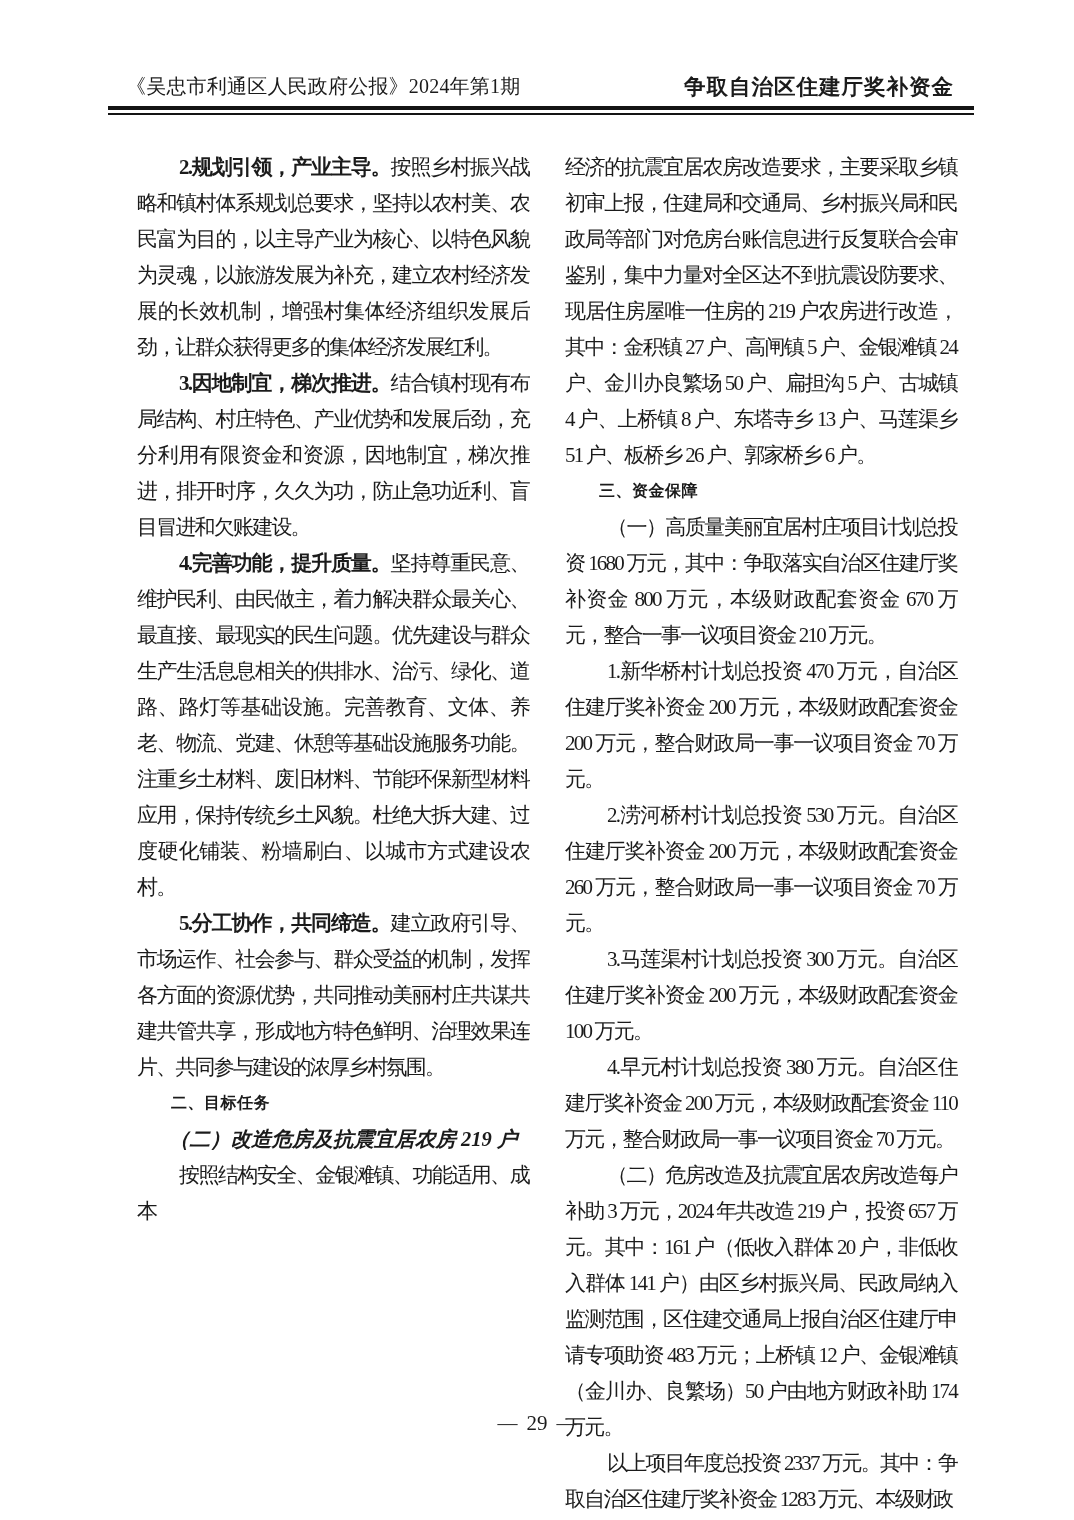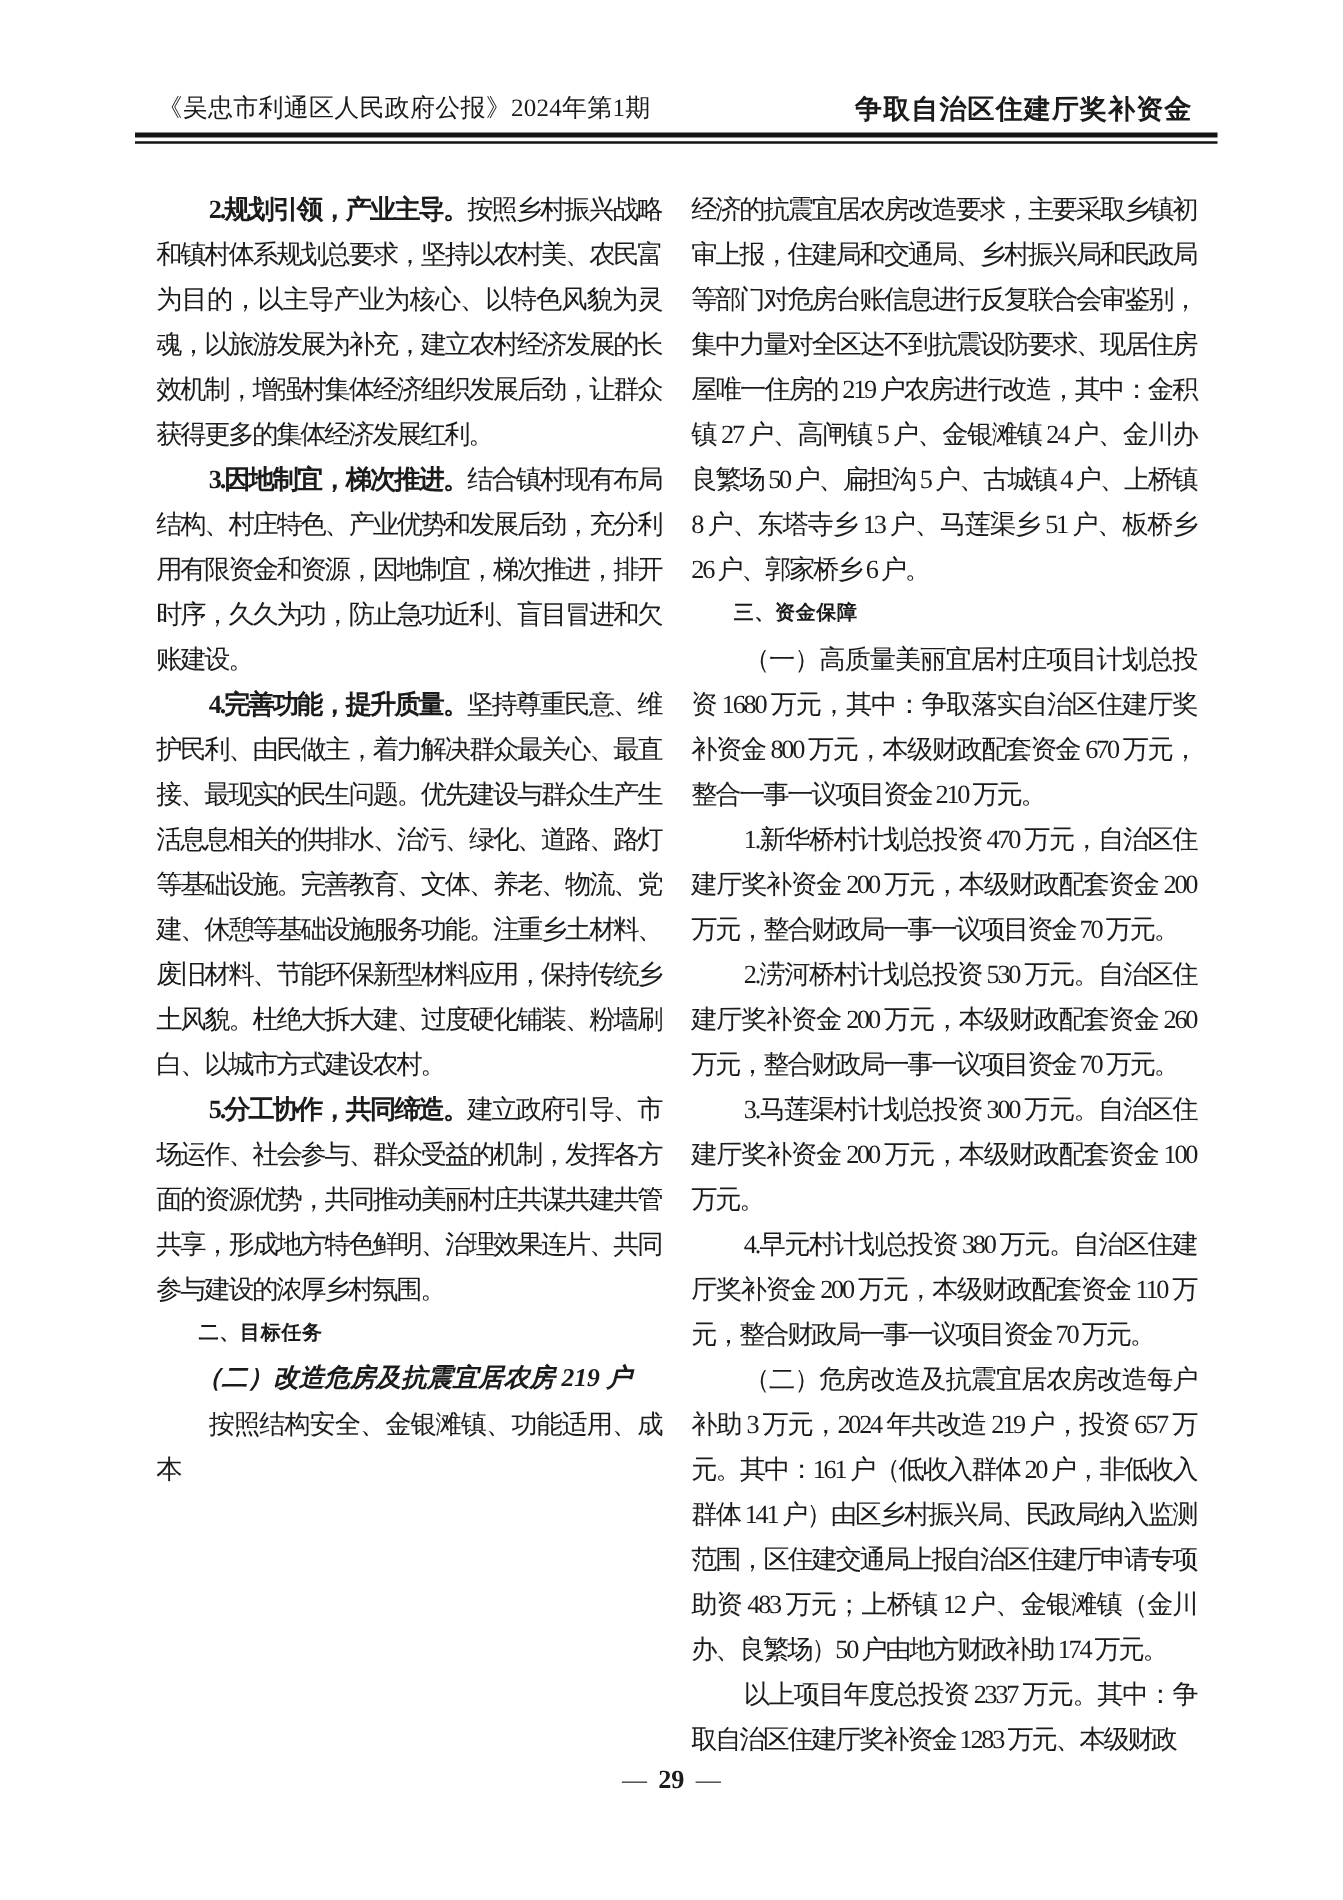--- a/index.html
+++ b/index.html
@@ -27,39 +27,40 @@
     position:absolute;left:125px;top:149px;width:832px;
     display:flex;gap:24px;
   }
   .col{
     width:404px;
     font-size:21px;
     line-height:36px;
     letter-spacing:-1.8px;
     text-align:justify;
     text-justify:inter-character;
+    margin-left:12px;
   }
   .col p{margin:0;text-indent:42px;}
   .col p.cont{text-indent:0;}
   .lead{font-weight:700;}
   .h-sans{
     font-family:Liberation Sans, sans-serif;
     font-size:16px;font-weight:700;letter-spacing:0.5px;
     margin:0;text-indent:34px;line-height:36px;
   }
   .h-kai{
     font-size:20.5px;font-weight:700;font-style:italic;letter-spacing:0;
     margin:0;text-indent:32px;line-height:36px;
   }
   .footer{
     position:absolute;top:1410px;left:0;width:100%;
     text-align:center;font-size:20px;line-height:26px;
   }
   .footer .dash{color:#2a2a2a;margin:0 9px;letter-spacing:0;}
-  .footer .pagenum{font-weight:700;font-size:21px;}
+  .footer .pagenum{font-weight:400;font-size:21px;}
 </style>
 </head>
 <body>
 
 <div class="page">
   <div class="header-row">
     <div class="header-left">《吴忠市利通区人民政府公报》2024年第1期</div>
     <div class="header-right">争取自治区住建厅奖补资金</div>
   </div>
   <div class="header-rule"></div>

